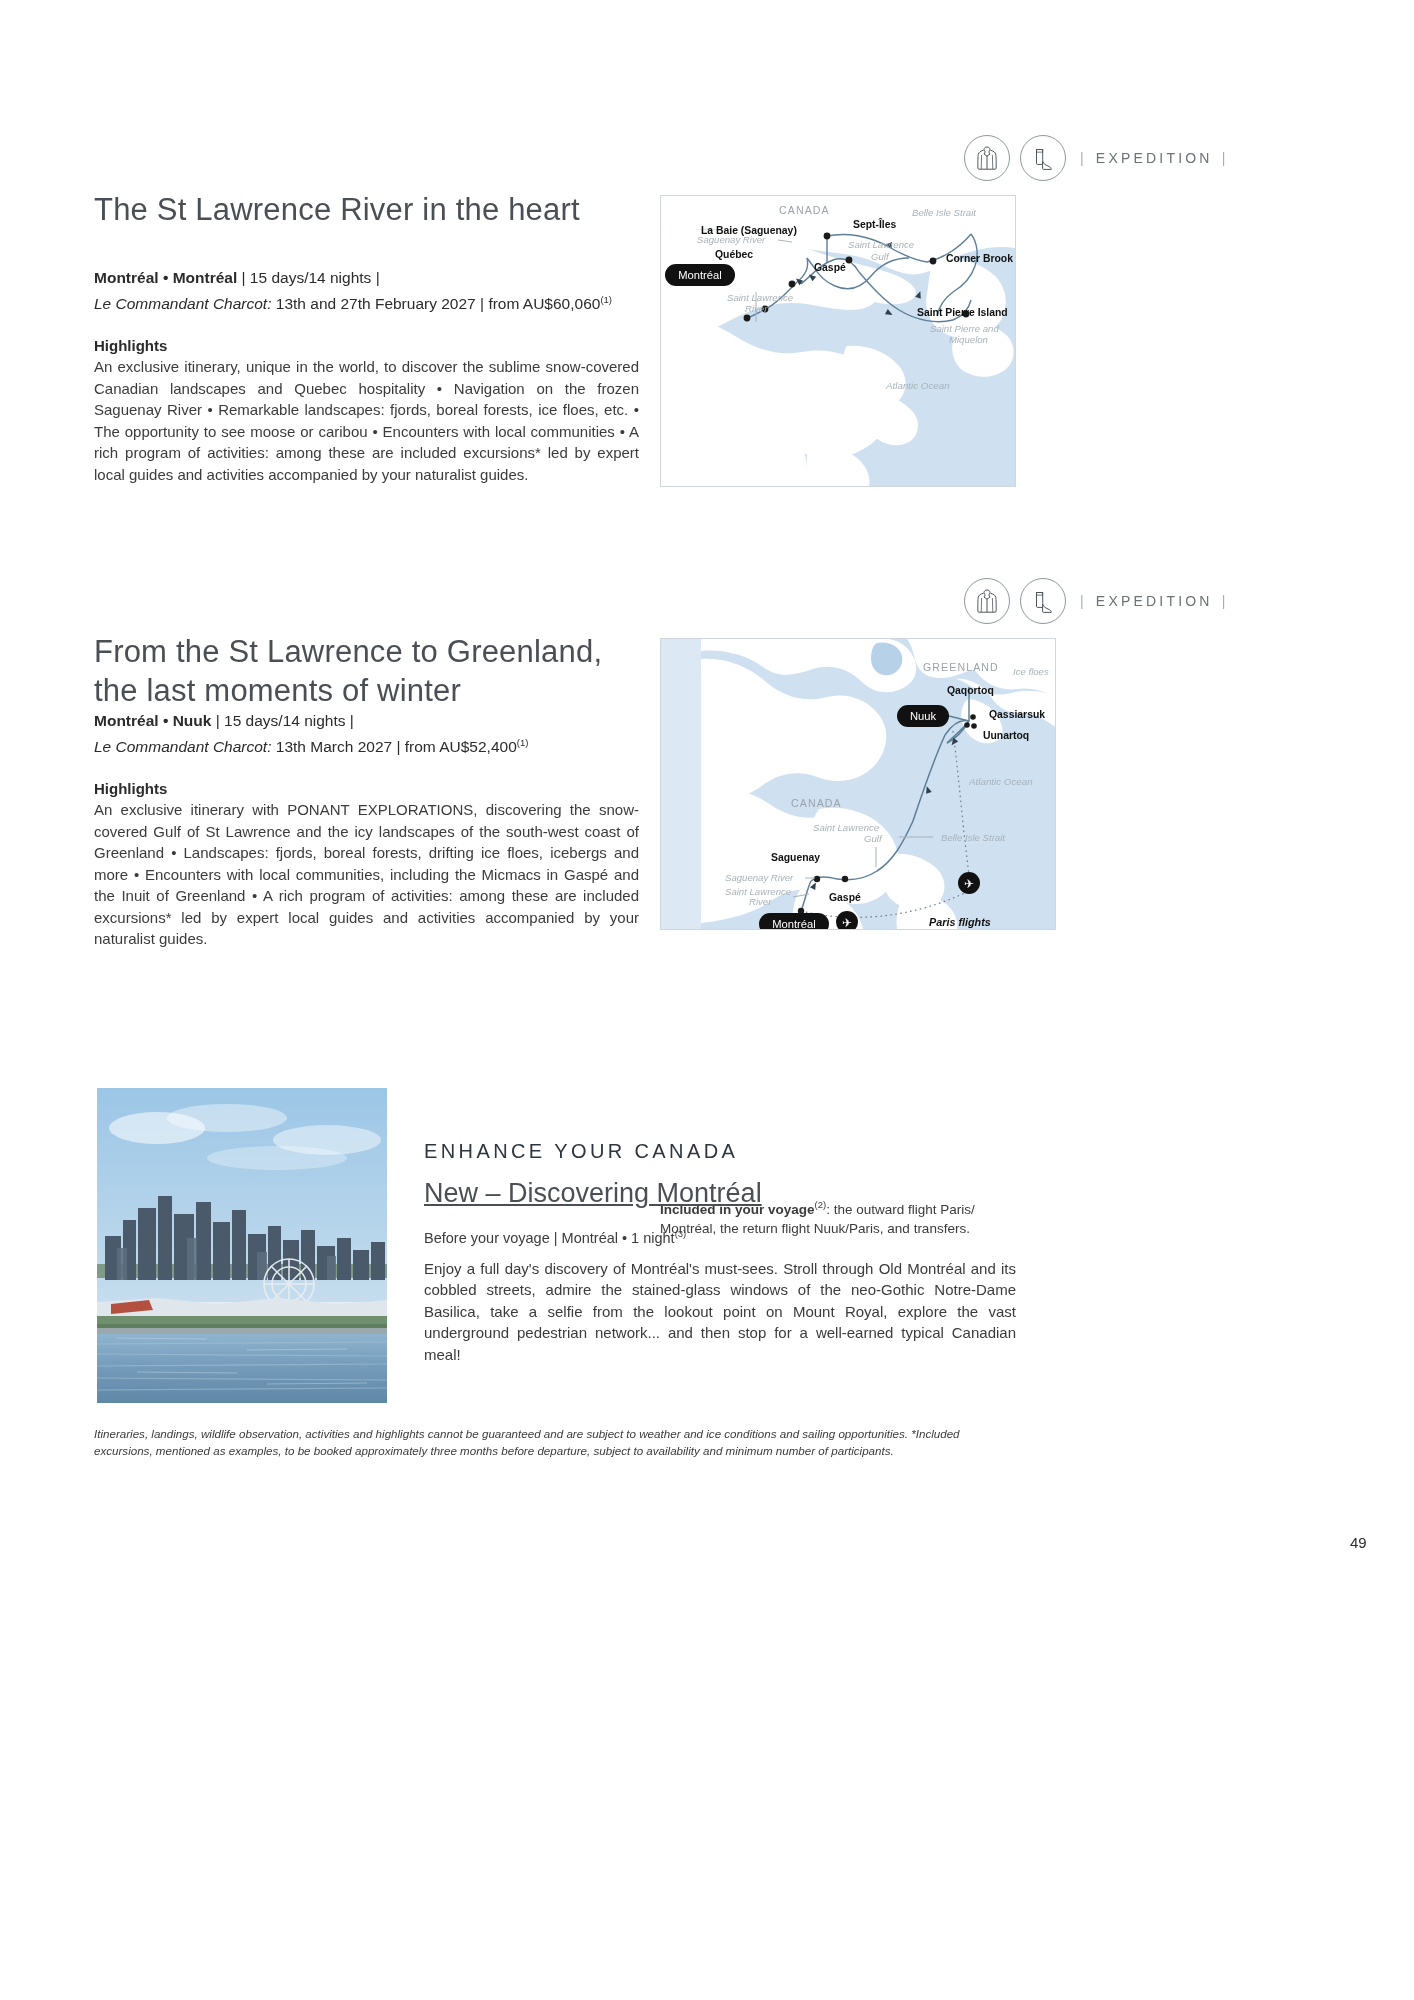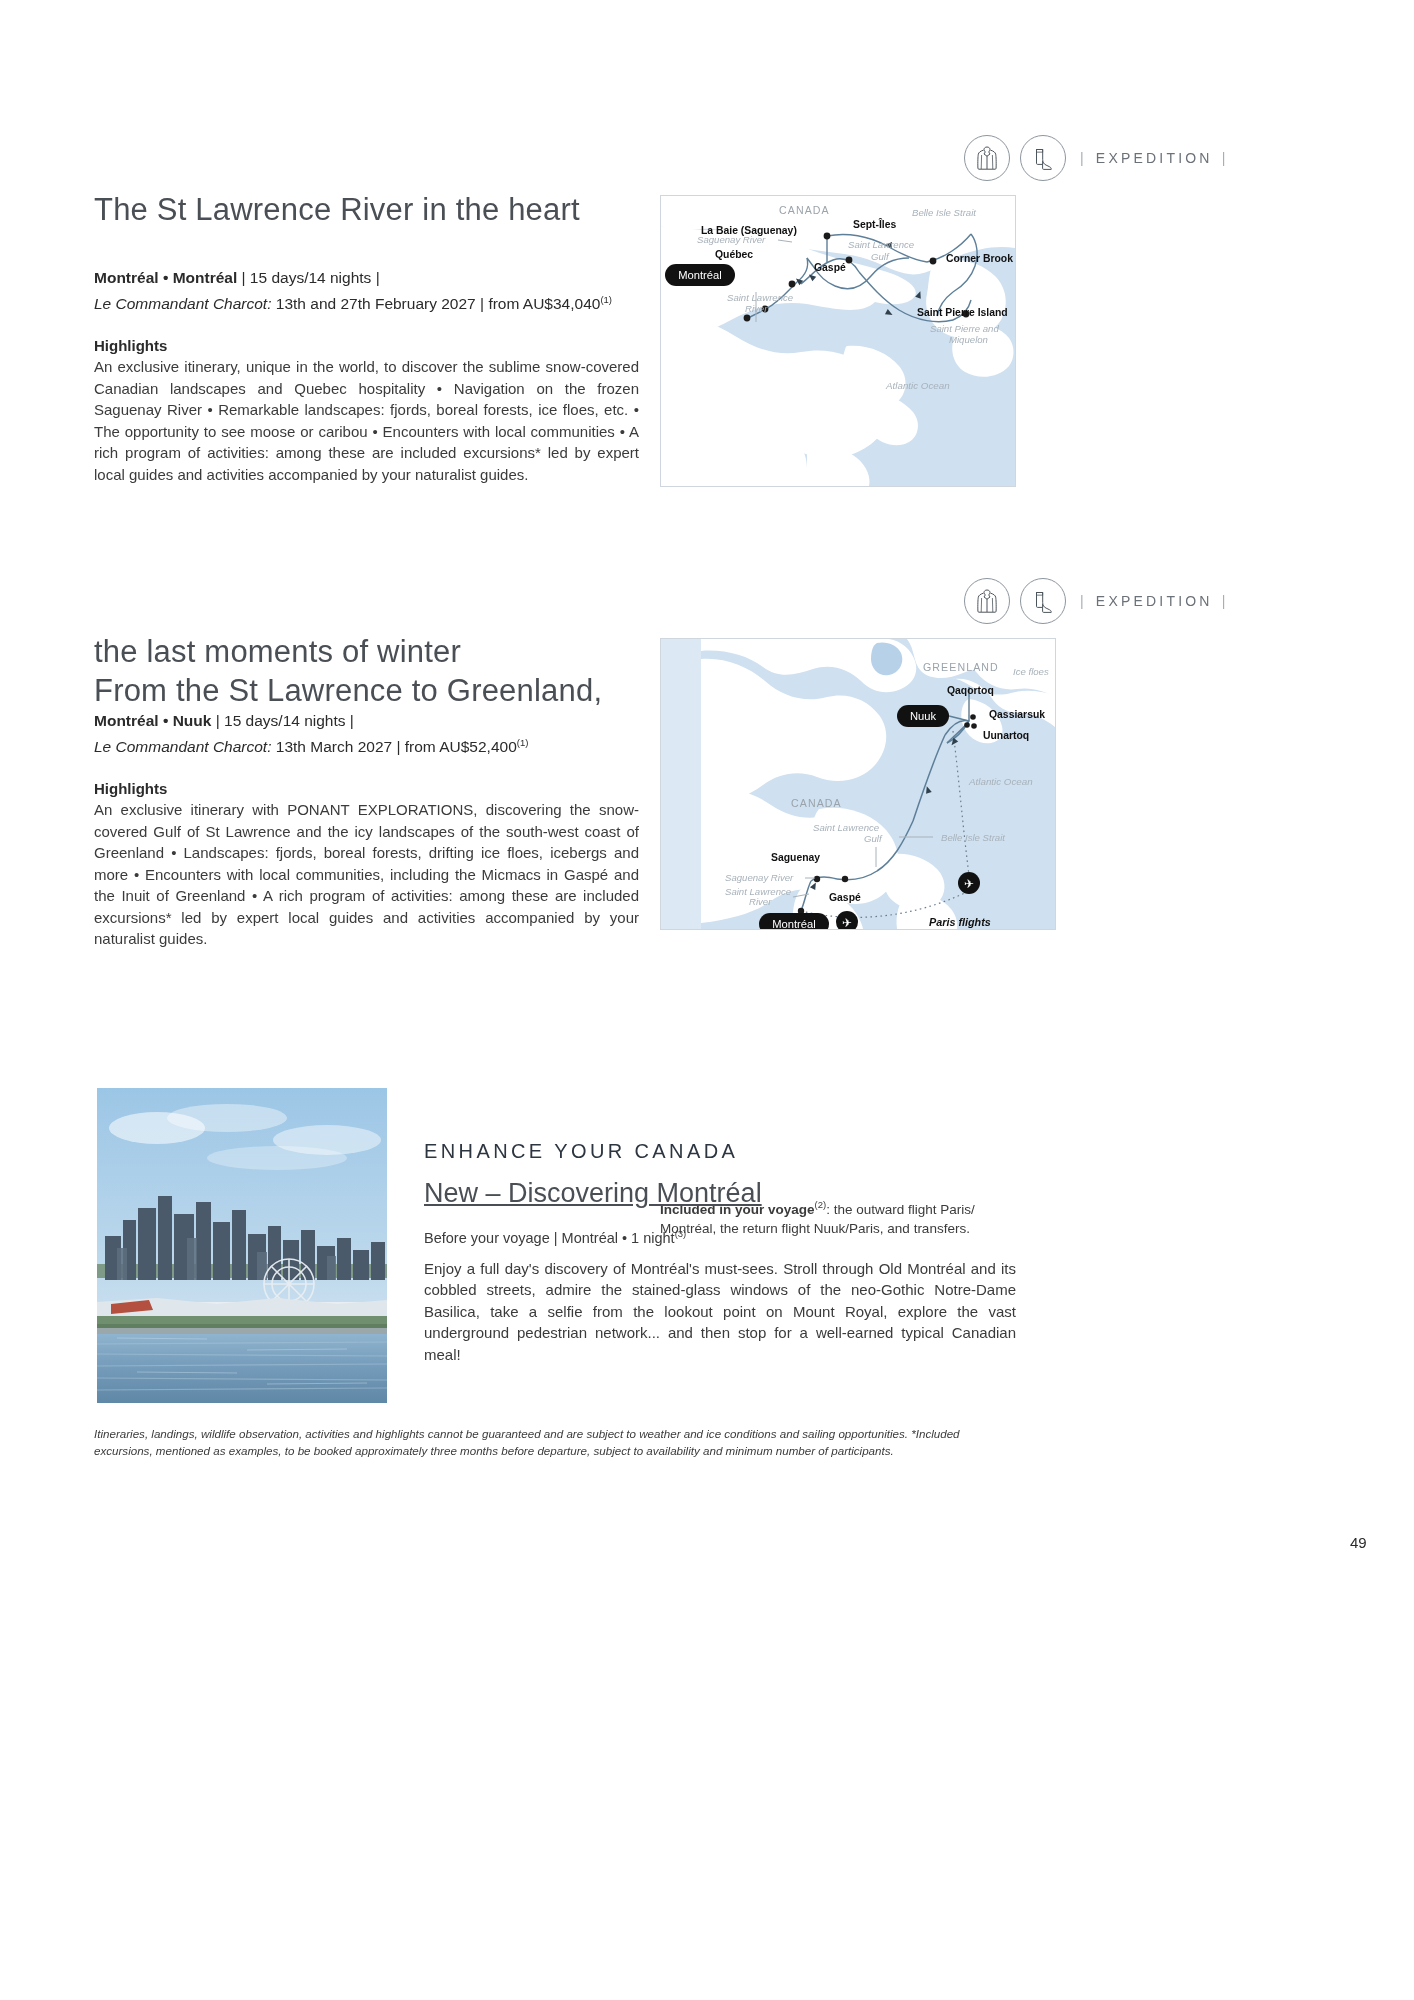--- a/index.html
+++ b/index.html
@@ -94,21 +94,21 @@
     </div>
   </div>
 
   <div style="position:absolute;left:94px;top:190px;width:545px;">
     <div class="h1">
       <div>The St Lawrence River in the heart</div>
     </div>
     <div class="subline" style="margin-top:38px;">
       <b>Montréal • Montréal</b><span> | </span><span>15 days/14 nights</span><span> |</span><br>
       <i>Le Commandant Charcot:</i>
-      <span>13th and 27th February 2027</span><span> | </span><span>from AU$34,040</span><span class="sup">(1)</span>
+      <span>13th and 27th February 2027</span><span> | </span><span>from AU$60,060</span><span class="sup">(1)</span>
     </div>
     <div class="hl-title" style="margin-top:22px;">Highlights</div>
     <div class="body-txt">An exclusive itinerary, unique in the world, to discover the sublime snow-covered Canadian landscapes and Quebec hospitality • Navigation on the frozen Saguenay River • Remarkable landscapes: fjords, boreal forests, ice floes, etc. • The opportunity to see moose or caribou • Encounters with local communities • A rich program of activities: among these are included excursions* led by expert local guides and activities accompanied by your naturalist guides.</div>
   </div>
 
   <div class="mapbox" style="left:660px;top:195px;width:354px;height:290px;">
     <svg width="354" height="290" viewBox="0 0 354 290">
       <rect x="0" y="0" width="354" height="290" fill="#cfe0f0"></rect>
 
       <path d="M0,0 H354 V52 C330,48 300,56 278,70 C252,86 238,76 214,66 C186,54 150,58 120,46 C92,35 58,30 28,34 C16,36 6,34 0,30 Z" fill="#ffffff"></path>
@@ -206,22 +206,22 @@
     </div>
     <div class="badge-label">
       <span class="pipe">|</span>
       <span>EXPEDITION</span>
       <span class="pipe">|</span>
     </div>
   </div>
 
   <div style="position:absolute;left:94px;top:632px;width:545px;">
     <div class="h1">
+      <div>From the St Lawrence to Greenland,</div>
       <div>the last moments of winter</div>
-      <div>From the St Lawrence to Greenland,</div>
     </div>
     <div class="subline" style="">
       <b>Montréal • Nuuk</b><span> | </span><span>15 days/14 nights</span><span> |</span><br>
       <i>Le Commandant Charcot:</i>
       <span>13th March 2027</span><span> | </span><span>from AU$52,400</span><span class="sup">(1)</span>
     </div>
     <div class="hl-title" style="margin-top:22px;">Highlights</div>
     <div class="body-txt">An exclusive itinerary with PONANT EXPLORATIONS, discovering the snow-covered Gulf of St Lawrence and the icy landscapes of the south-west coast of Greenland • Landscapes: fjords, boreal forests, drifting ice floes, icebergs and more • Encounters with local communities, including the Micmacs in Gaspé and the Inuit of Greenland • A rich program of activities: among these are included excursions* led by expert local guides and activities accompanied by your naturalist guides.</div>
   </div>
 

